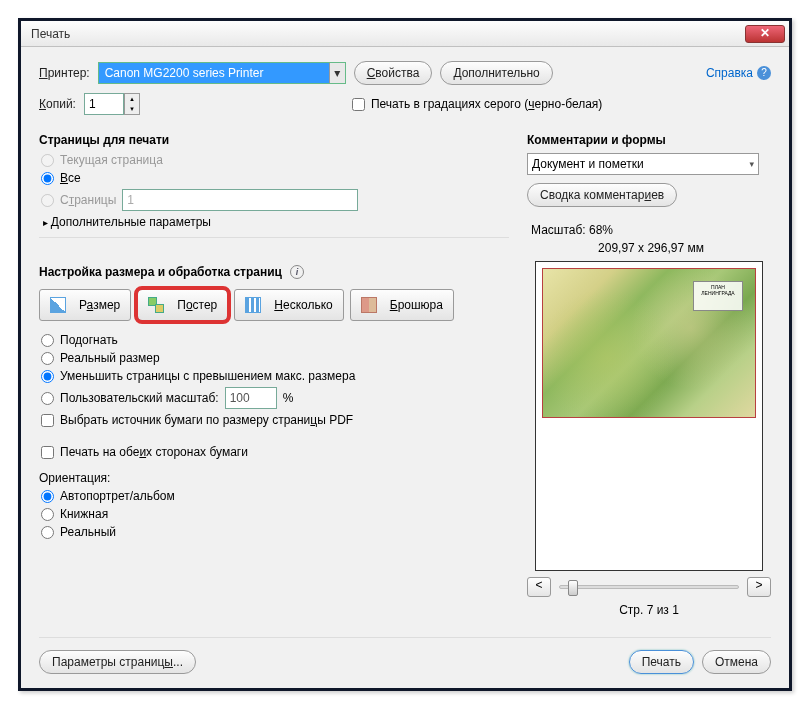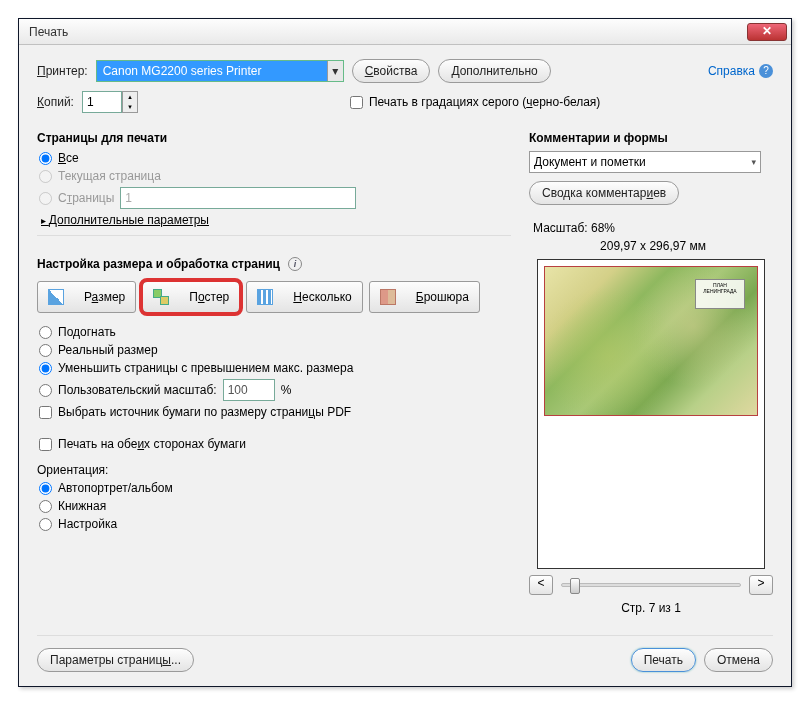--- a/index.html
+++ b/index.html
@@ -1,17 +1,17 @@
 <!DOCTYPE html>
 <html><head>
 <meta charset="utf-8">
 <style>
 * { box-sizing: border-box; margin: 0; padding: 0; font-family: "Segoe UI", Tahoma, sans-serif; font-size: 12px; }
 body { background: #fff; padding: 18px; }
-.window { width: 774px; border: 1px solid #0f172a; background: #f1f1f1; box-shadow: 2px 2px 4px rgba(0,0,0,0.2); }
+.window { width: 774px; border: 3px solid #0f172a; background: #f1f1f1; box-shadow: 2px 2px 4px rgba(0,0,0,0.2); }
 .titlebar { height: 26px; background: linear-gradient(#fdfdfd, #e9e9e9); border-bottom: 1px solid #c0c0c0; display: flex; align-items: center; padding: 0 4px 0 10px; }
 .titlebar .title { flex: 1; color: #333; }
 .close-btn { width: 40px; height: 18px; background: linear-gradient(#e67, #b33); border: 1px solid #833; border-radius: 3px; color: #fff; text-align: center; font-weight: bold; line-height: 14px; cursor: pointer; }
 .content { padding: 14px 18px; }
 .row { display: flex; align-items: center; gap: 8px; margin-bottom: 8px; }
 .label { color: #222; text-align: right; }
 .u { text-decoration: underline; }
 select, input[type=text], .spinner input { border: 1px solid #7a9; background: #fff; padding: 2px 4px; height: 22px; }
 .printer-select { width: 248px; background: #3399ff; color: #fff; border: 1px solid #6b8; height: 22px; display: flex; align-items: center; padding: 0 6px; justify-content: space-between; }
 .printer-select .arrow { width: 16px; text-align: center; color: #333; background: #e8e8e8; border-left: 1px solid #999; margin-right: -6px; height: 100%; line-height: 20px; }
@@ -24,27 +24,27 @@
 .help-link { margin-left: auto; color: #0066cc; cursor: pointer; display: flex; align-items: center; gap: 4px; }
 .help-icon { width: 14px; height: 14px; border-radius: 50%; background: #4a90d9; color: #fff; font-size: 10px; text-align: center; line-height: 14px; }
 .main { display: flex; gap: 18px; margin-top: 12px; }
 .left { flex: 1; }
 .right { width: 244px; }
 .section-title { font-weight: bold; margin: 6px 0; }
 .radio-row, .check-row { display: flex; align-items: center; gap: 6px; margin: 4px 0 4px 2px; }
 .radio-row input, .check-row input { margin: 0; }
 .disabled { color: #999; }
 .pages-input { width: 236px; background: #f4f4f4; color: #aaa; }
-.expand { margin: 4px 0 8px 4px; cursor: pointer; text-decoration: underline; }
+.expand { margin: 4px 0 8px 4px; cursor: pointer; }
 .expand::before { content: "▸ "; font-size: 10px; }
-.size-section { border-top: 1px solid #ddd; padding-top: 21px; margin-top: 6px; }
+.size-section { border-top: 1px solid #ddd; padding-top: 27px; margin-top: 6px; }
 .size-header { display: flex; align-items: center; gap: 8px; font-weight: bold; }
 .info-icon { width: 14px; height: 14px; border: 1px solid #888; border-radius: 50%; font-size: 9px; text-align: center; line-height: 12px; color: #556; font-style: italic; font-weight: bold; }
 .mode-buttons { display: flex; gap: 6px; margin: 10px 0 12px; }
-.mode-btn { display: flex; align-items: center; gap: 20px; padding: 4px 10px; height: 32px; border: 1px solid #9a9a9a; border-radius: 3px; background: linear-gradient(#fdfdfd,#e4e4e4); cursor: pointer; }
+.mode-btn { display: flex; align-items: center; gap: 13px; padding: 4px 10px; height: 32px; border: 1px solid #9a9a9a; border-radius: 3px; background: linear-gradient(#fdfdfd,#e4e4e4); cursor: pointer; }
 .mode-btn .ico { width: 16px; height: 16px; display: inline-block; }
 .mode-btn.highlighted { outline: 4px solid #d33; outline-offset: -1px; border-radius: 5px; }
 .ico-size { background: linear-gradient(45deg,#5aa3e0 50%,#fff 50%); border: 1px solid #5aa3e0; }
 .ico-poster { position: relative; }
 .ico-poster::before, .ico-poster::after { content: ""; position: absolute; width: 7px; height: 7px; border: 1px solid #4a8; }
 .ico-poster::before { left: 0; top: 0; background: #8c6; }
 .ico-poster::after { right: 0; bottom: 0; background: #dc6; }
 .ico-multi { background: repeating-linear-gradient(90deg,#5aa3e0 0 3px,#fff 3px 5px); border: 1px solid #5aa3e0; }
 .ico-brochure { background: linear-gradient(90deg,#d98 50%,#db9 50%); border: 1px solid #b76; }
 .scale-input { width: 52px; background: #f4f4f4; text-align: left; }
@@ -100,27 +100,27 @@
       <div style="width:194px"></div>
       <div class="check-row">
         <input type="checkbox" style="">
         <span>Печать в градациях серого (<span class="u">ч</span>ерно-белая)</span>
       </div>
     </div>
 
     <div class="main">
       <div class="left">
         <div class="section-title">Страницы для печати</div>
+        <div class="radio-row disabled">
+          <input type="radio" name="pg" disabled="" style="">
+          <span>Текущая страница</span>
+        </div>
         <div class="radio-row">
           <input type="radio" name="pg" checked="" style="">
           <span><span class="u">В</span>се</span>
-        </div>
-        <div class="radio-row disabled">
-          <input type="radio" name="pg" disabled="" style="">
-          <span>Текущая страница</span>
         </div>
         <div class="radio-row disabled">
           <input type="radio" name="pg" disabled="" style="">
           <span>С<span class="u">т</span>раницы</span>
           <input type="text" class="pages-input" disabled="" value="1" style="">
         </div>
         <div class="expand">Дополнительные параметры</div>
 
         <div class="size-section">
           <div class="size-header">
@@ -178,21 +178,21 @@
           <div class="radio-row">
               <input type="radio" name="or" checked="" style="">
               <span>Автопортрет/альбом</span>
             </div>
           <div class="radio-row">
               <input type="radio" name="or" style="">
               <span>Книжная</span>
             </div>
           <div class="radio-row">
               <input type="radio" name="or" style="">
-              <span>Настройка</span>
+              <span>Реальный</span>
             </div>
         </div>
       </div>
 
       <div class="right">
         <div class="section-title">Комментарии и формы</div>
         <div class="combo">
           <span>Документ и пометки</span>
           <span class="arrow">▾</span>
         </div>

